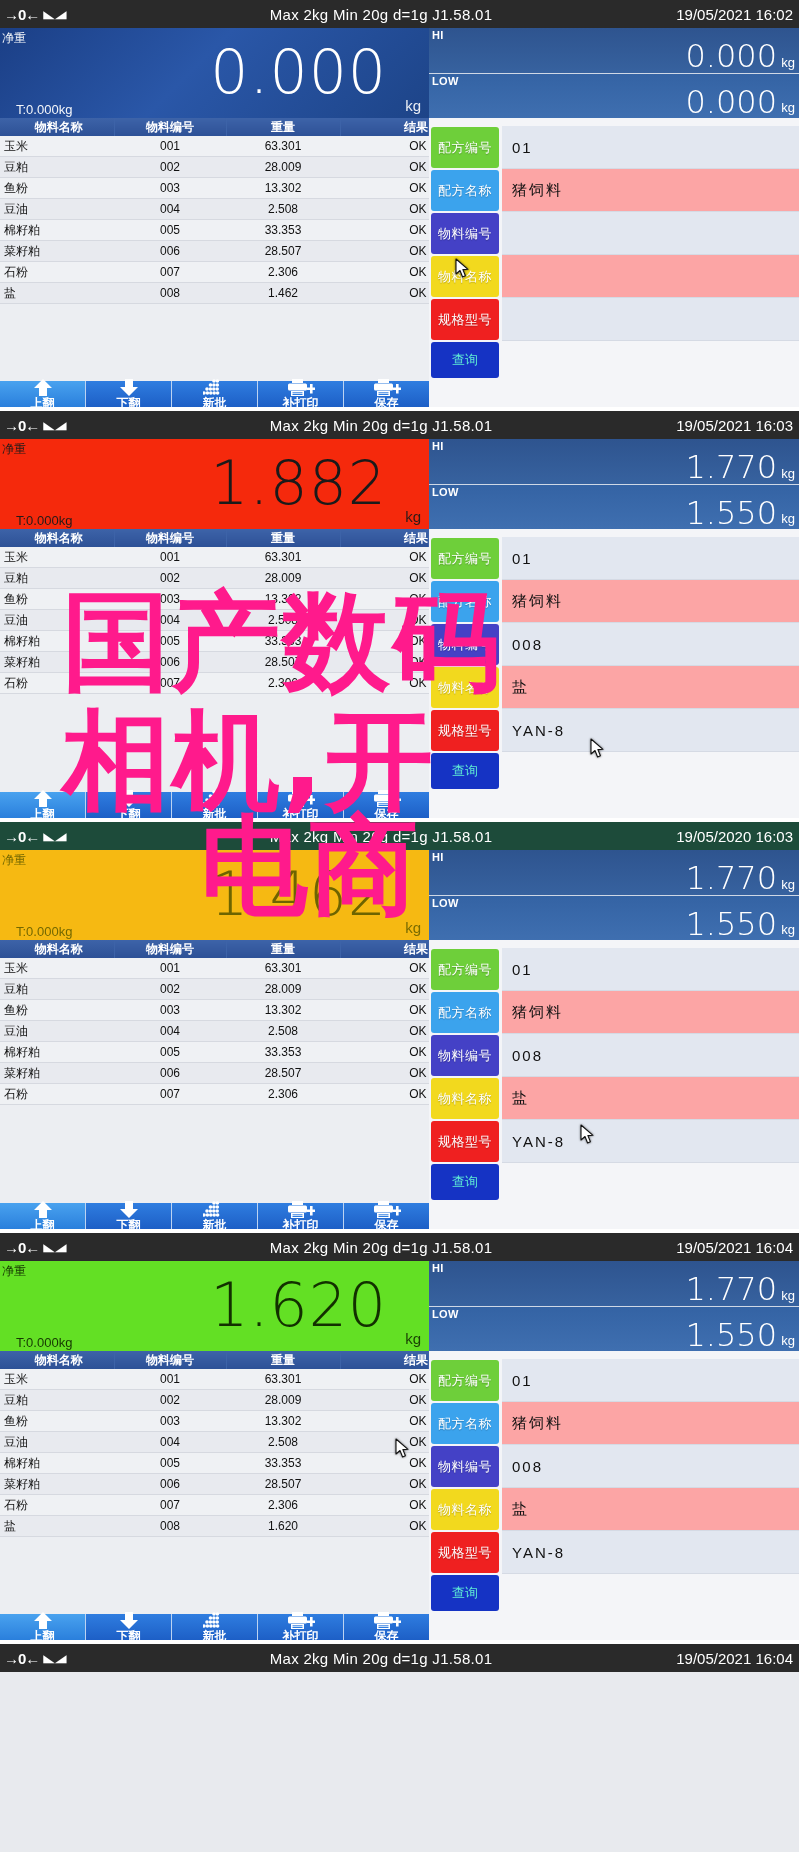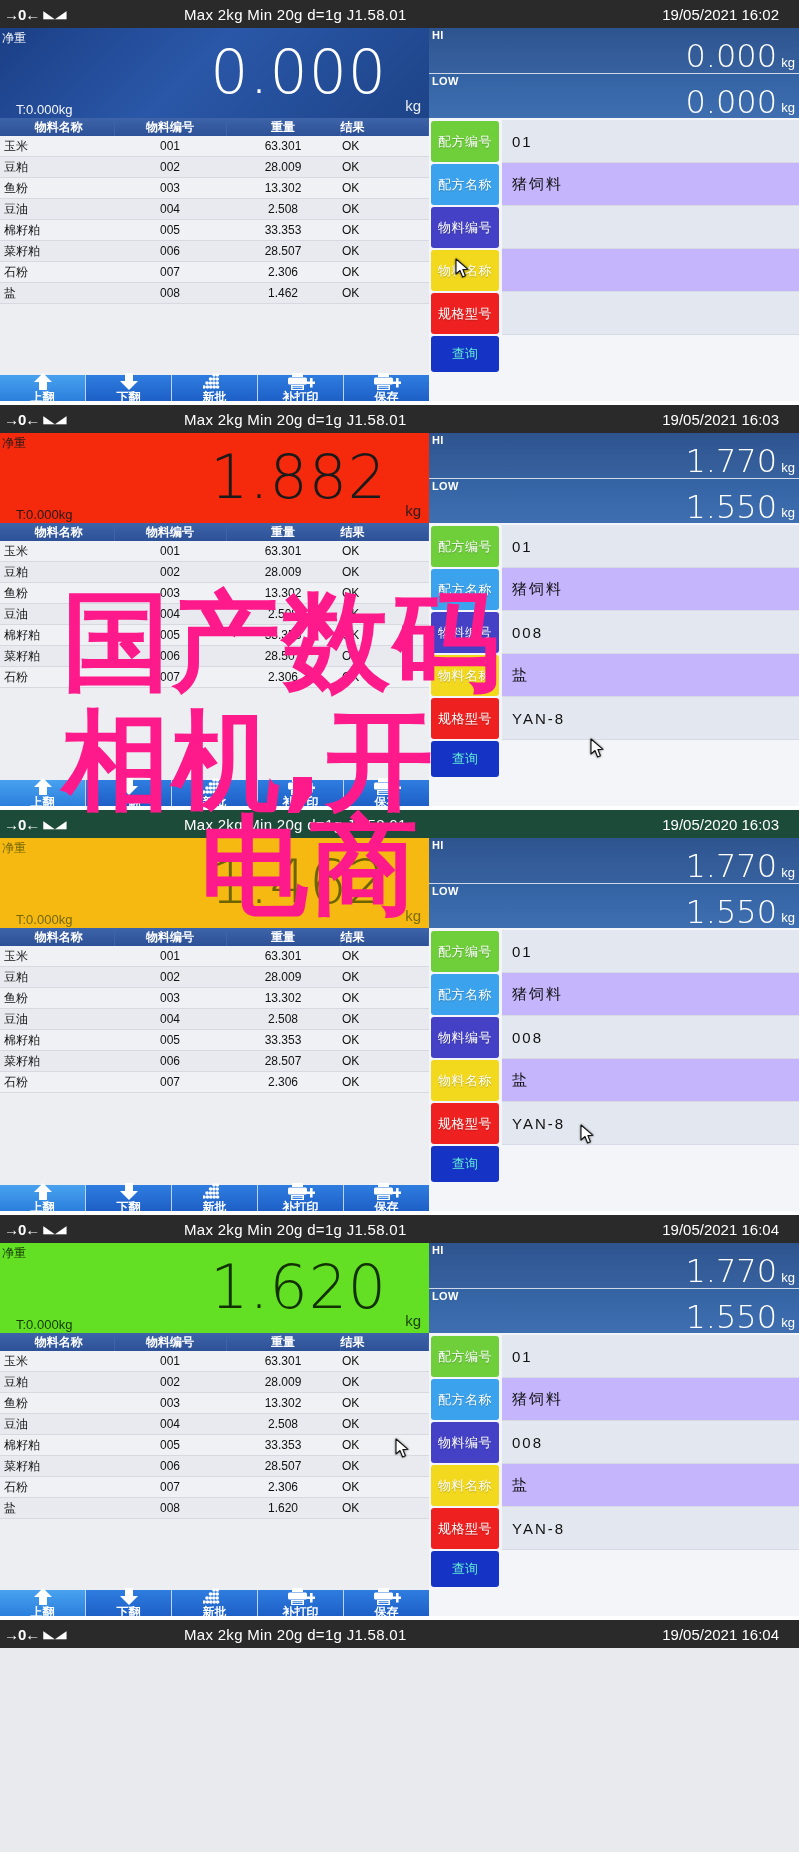--- a/index.html
+++ b/index.html
@@ -14,22 +14,22 @@
 
   
   .statusbar{
     position:relative;height:28px;background:#2a2a2a;color:#fff;
     display:flex;align-items:center;
   }
   .statusbar.green{background:#1d4b3a;}
   .sb-icons{display:flex;align-items:center;gap:4px;padding-left:4px;width:180px;}
   .zero-ico{font-size:15px;font-weight:bold;letter-spacing:-1px;line-height:1;}
   .stable-ico{font-size:15px;line-height:1;transform:scaleY(.7);}
-  .sb-center{flex:1;text-align:left;font-size:15px;letter-spacing:.3px;white-space:nowrap;}
-  .sb-right{width:215px;text-align:right;padding-right:20px;font-size:15px;white-space:nowrap;}
+  .sb-center{flex:1;text-align:center;font-size:15px;letter-spacing:.3px;white-space:nowrap;}
+  .sb-right{width:215px;text-align:right;padding-right:6px;font-size:15px;white-space:nowrap;}
 
   
   .display{position:relative;display:flex;height:90px;}
   .bigweight{
     position:relative;flex:0 0 429px;
     background:linear-gradient(135deg,#1b3f86 0%,#2a57a8 45%,#1d4488 100%);
     color:#fff;
   }
   .bigweight.red{background:#f5290c;color:#1a1a1a;}
   .bigweight.yellow{background:#f6b912;color:#6d6400;}
@@ -67,38 +67,38 @@
     border-right:1px solid #3d63a8;
   }
   table.grid td{
     font-size:12px;height:20px;padding:0 2px;color:#111;
     border-bottom:1px solid #d6d9e0;background:#eff1f4;
   }
   table.grid tr:nth-child(even) td{background:#e8eaef;}
   .c-name{width:108px;text-align:left;padding-left:4px !important;}
   .c-code{width:108px;text-align:center;}
   .c-wt{width:110px;text-align:center;}
-  .c-res{width:auto;text-align:left;}
+  .c-res{width:auto;text-align:right;}
   .c-name-h{text-align:center;}
 
   
-  .form{flex:1;display:flex;flex-direction:column;background:#f4f5f8;padding-top:2px;}
+  .form{flex:1;display:flex;flex-direction:column;background:#f4f5f8;padding-top:8px;}
   .frow{display:flex;align-items:stretch;height:43px;}
   .flabel{
     flex:0 0 68px;margin:1px 3px 1px 2px;border-radius:3px;
     display:flex;align-items:center;justify-content:center;
     font-size:13px;color:#fff;letter-spacing:.5px;
     text-shadow:0 1px 1px rgba(0,0,0,.25);
   }
   .fvalue{
     flex:1;display:flex;align-items:center;padding-left:10px;
     font-size:15px;color:#111;background:#e2e7f0;
     border-bottom:1px solid #d5dae4;letter-spacing:2px;
   }
-  .fvalue.alt{background:#c4b5fd;}
+  .fvalue.alt{background:#fca5a5;}
 
   
   .qrow{display:flex;height:40px;align-items:flex-start;}
   .qbtn{
     flex:0 0 68px;margin:1px 3px 1px 2px;height:36px;border-radius:3px;
     background:#1533c4;color:#5eead4;font-size:13px;
     display:flex;align-items:center;justify-content:center;
   }
   .qfill{flex:1;background:#f4f5f8;}
 

